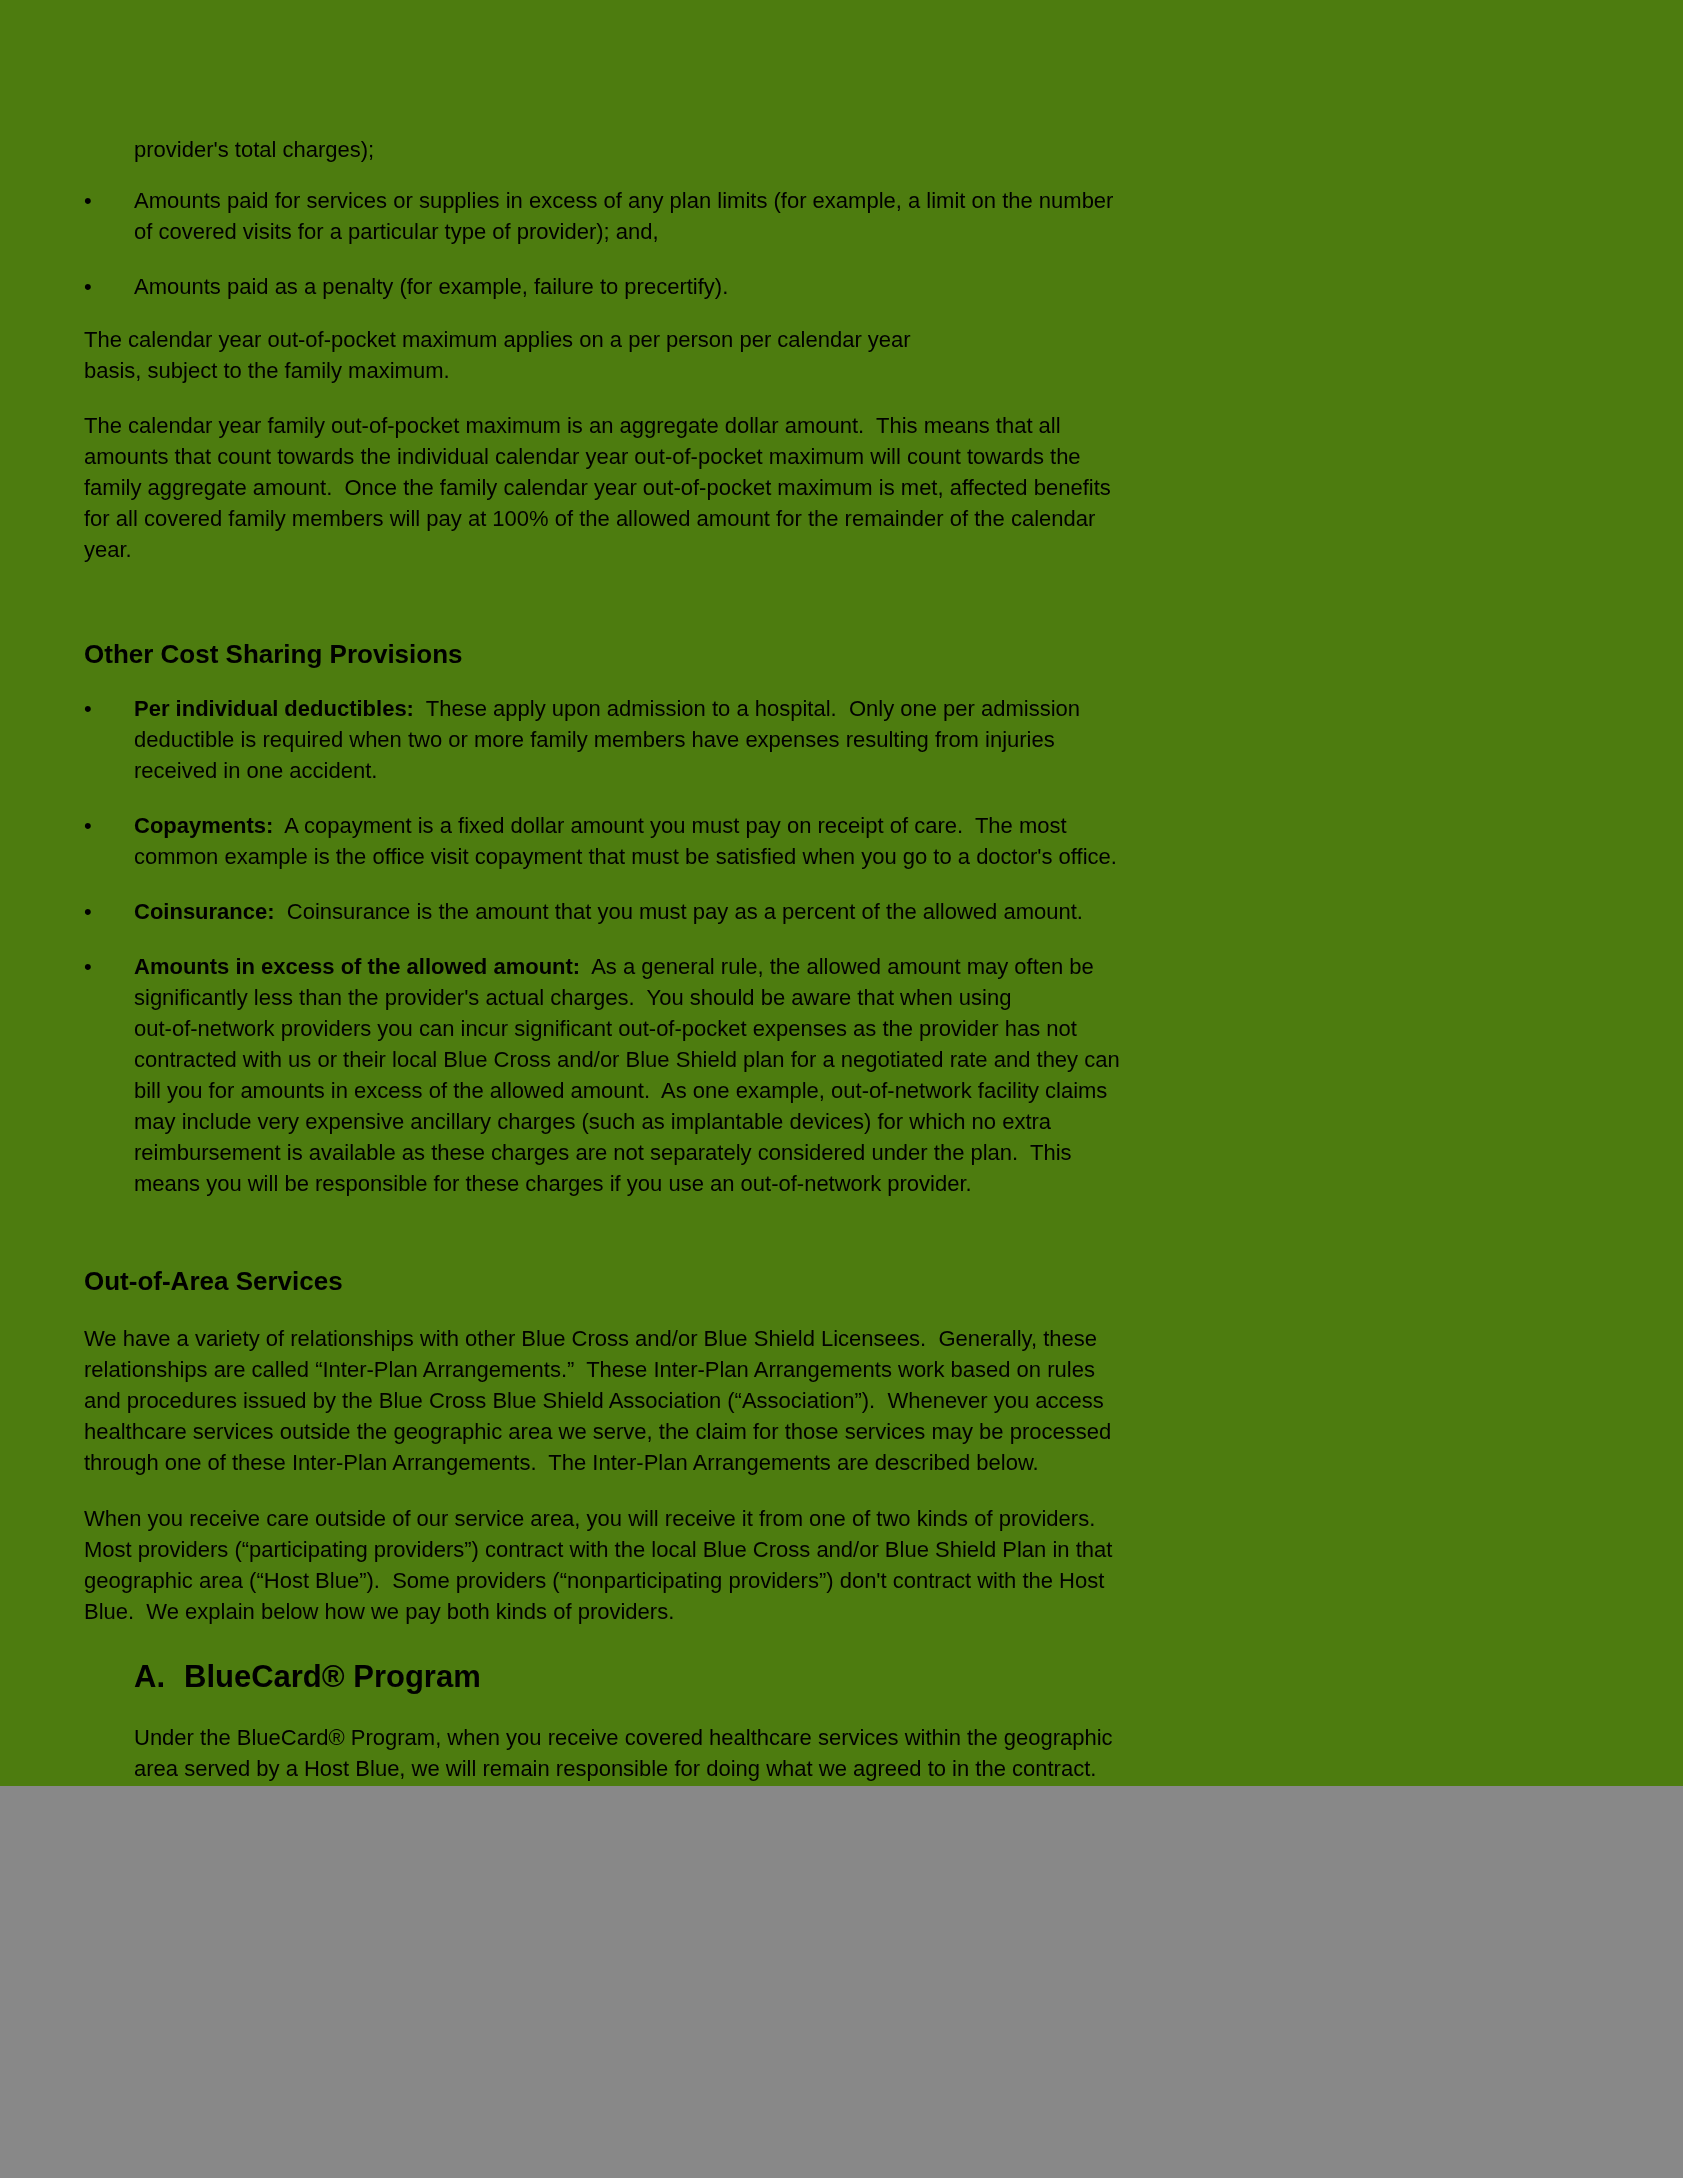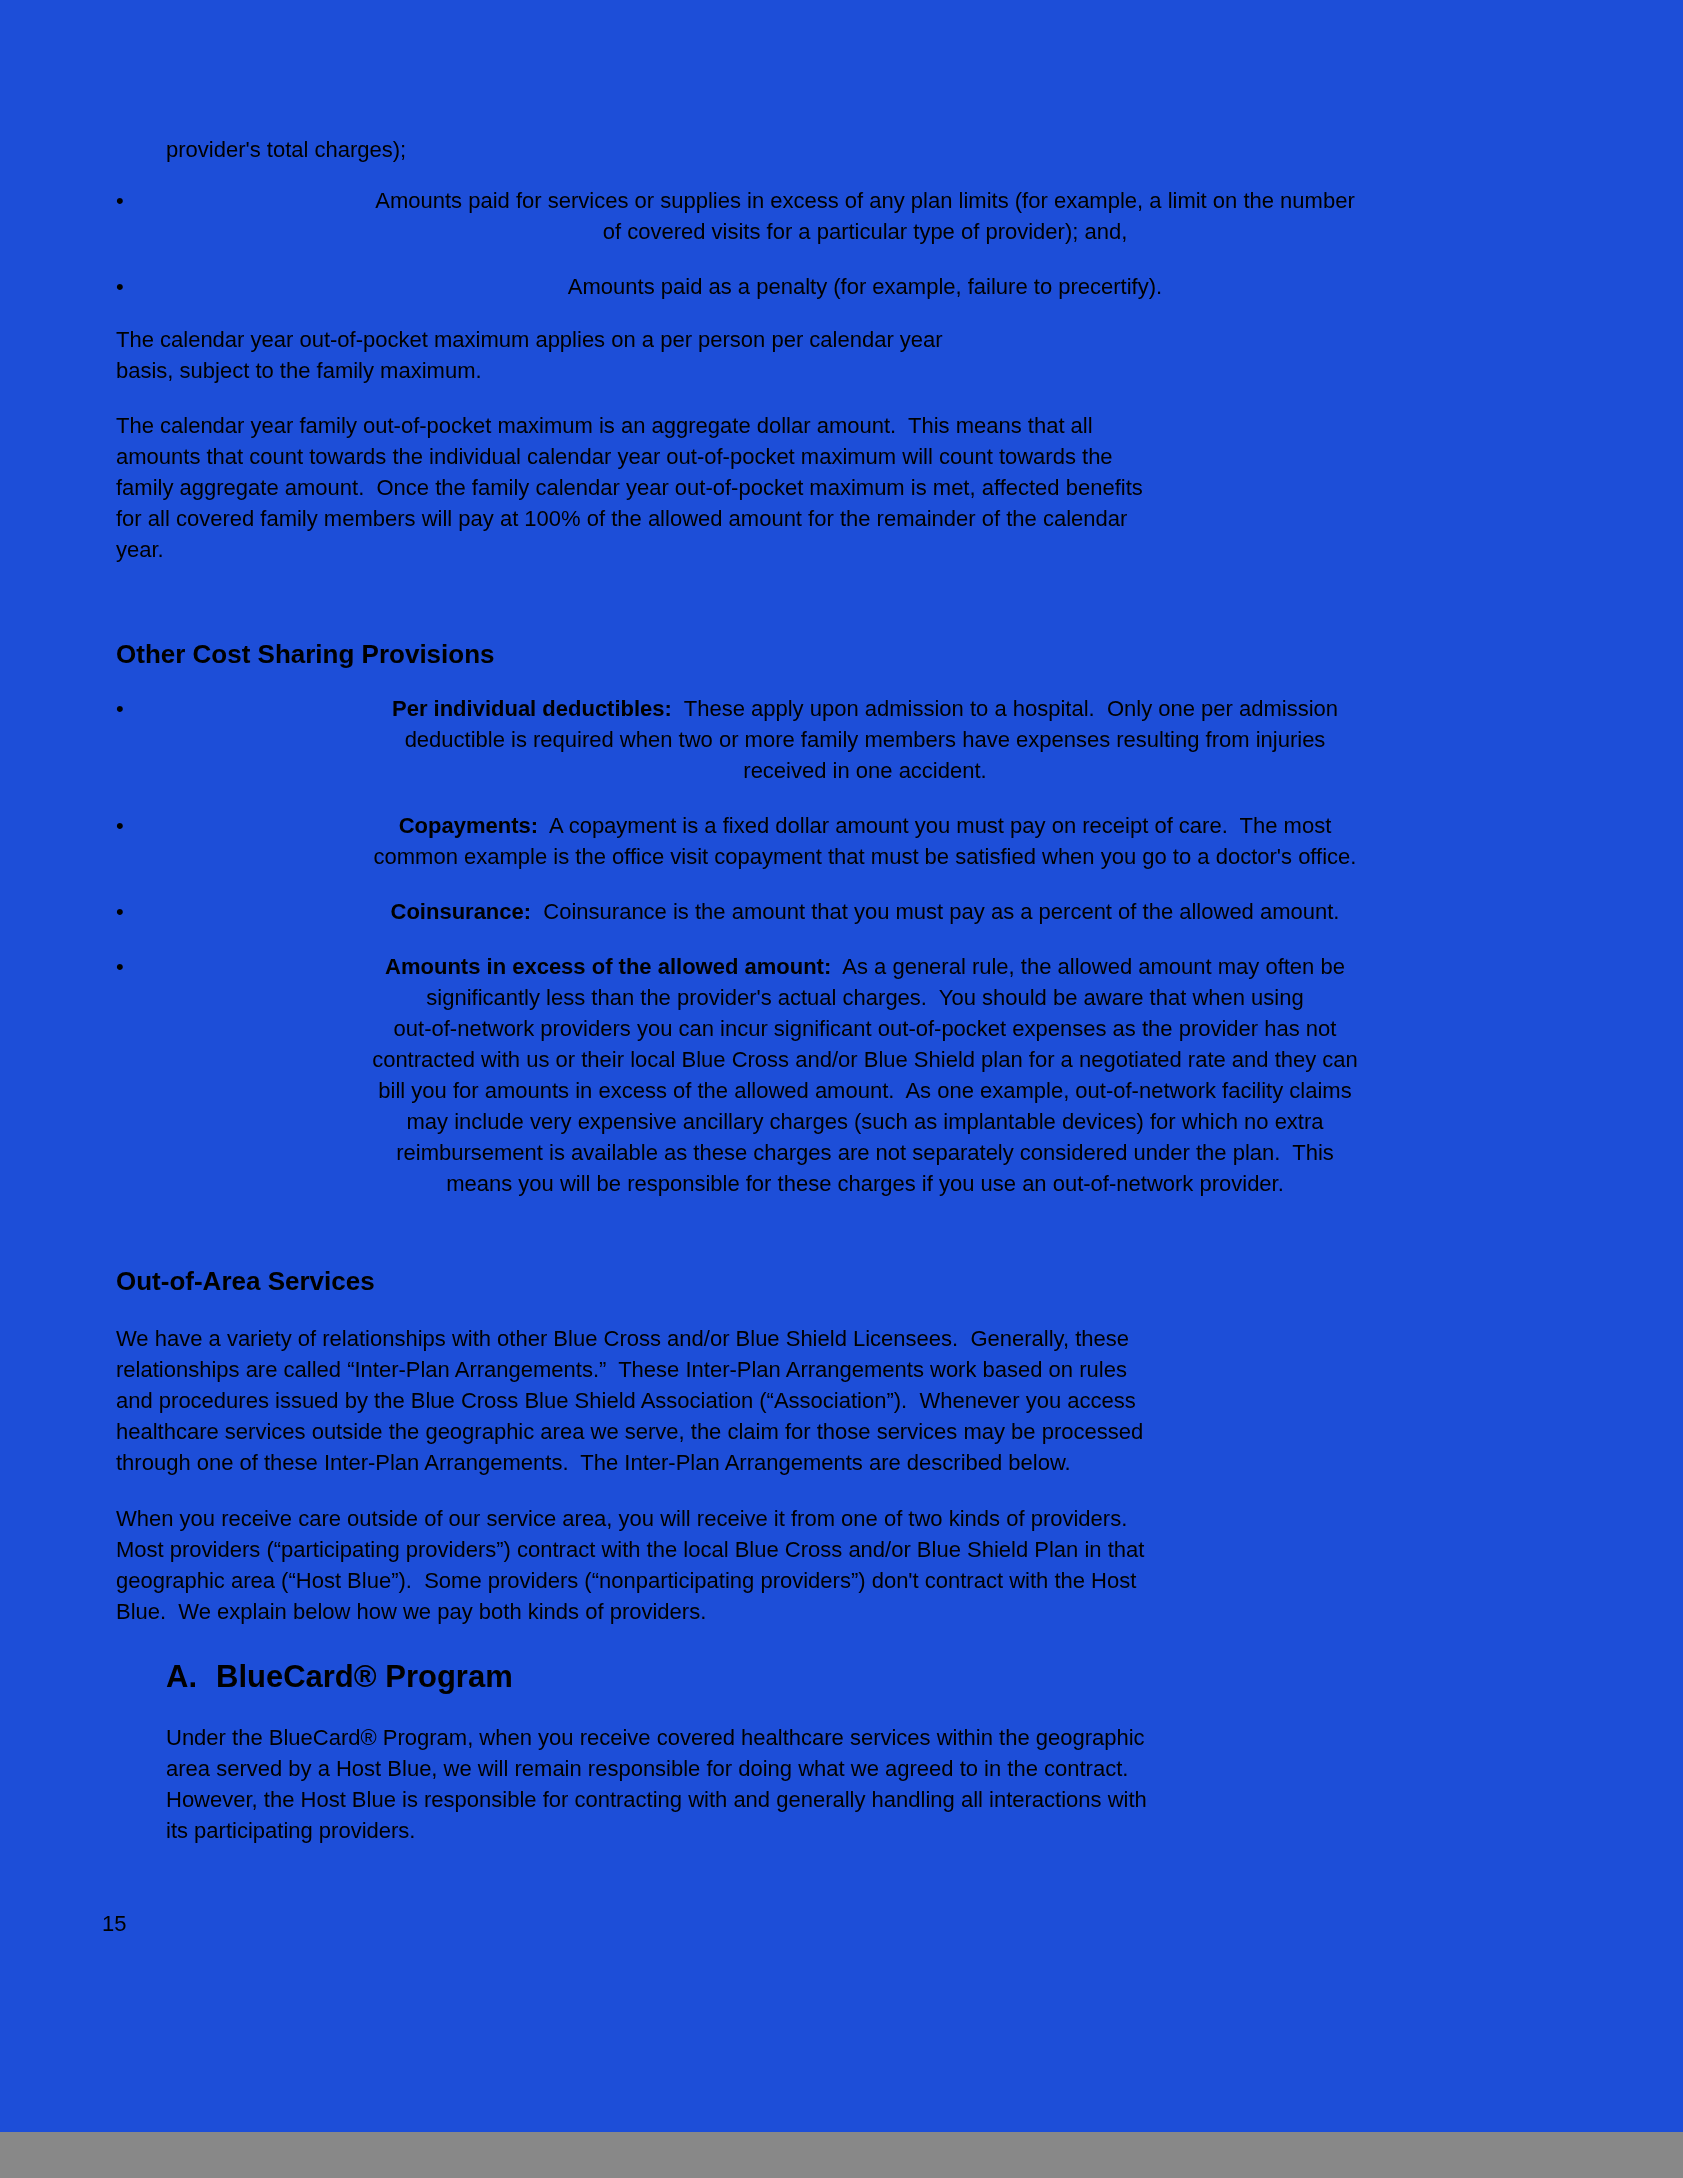--- a/index.html
+++ b/index.html
@@ -1,31 +1,31 @@
 <!DOCTYPE html>
 <html><head>
 <meta charset="utf-8">
 <style>
   html,body { margin:0; padding:0; background:#888; }
   .page {
-    width:1683px; height:2132px;
+    width:1683px; height:1786px;
     margin:0 auto;
-    background:#1d4ed8; color:#000000;
+    background:#4d7c0f; color:#000000;
     font-family:"Liberation Sans","DejaVu Sans",sans-serif;
     font-size:22px; line-height:31px;
     box-sizing:border-box;
-    padding:134px 119px 0 116px;
+    padding:134px 119px 0 84px;
     position:relative;
     overflow:hidden;
   }
   .para { white-space:pre-wrap; margin:0; }
   .cont-line { padding-left:50px; white-space:pre-wrap; }
   .bullet { display:flex; align-items:flex-start; }
   .bullet .marker { flex:0 0 50px; width:50px; }
-  .bullet .btext { flex:1 1 auto; white-space:pre-wrap;text-align:center; }
+  .bullet .btext { flex:1 1 auto; white-space:pre-wrap; }
   .lead { font-weight:bold; }
   .h1 {
     font-weight:bold; font-size:26px; line-height:44px;
     margin:0; letter-spacing:0;
   }
   .h2row {
     display:flex; font-weight:bold; font-size:31px; line-height:38px; margin:0;
   }
   .h2row .h2label { flex:0 0 50px; width:50px; }
   .sub { margin-left:50px; }

